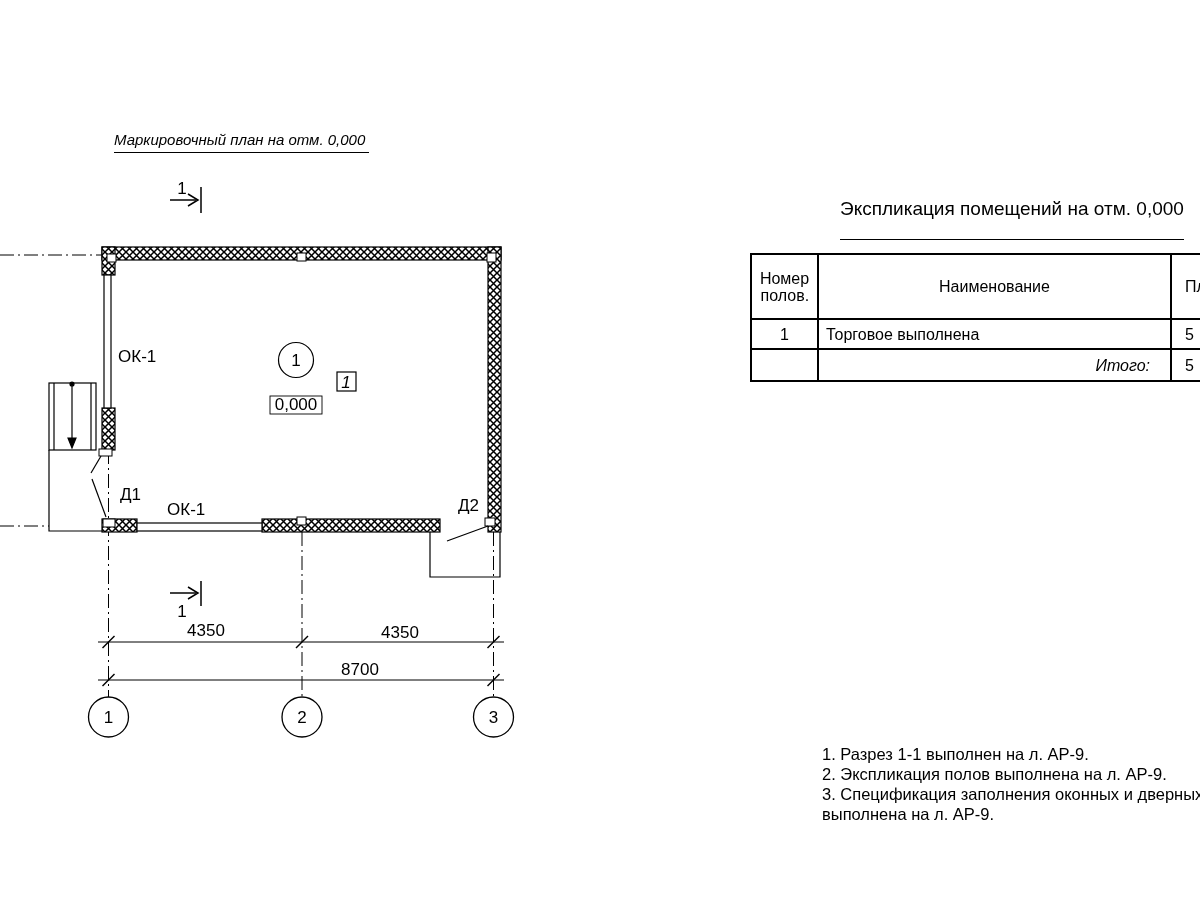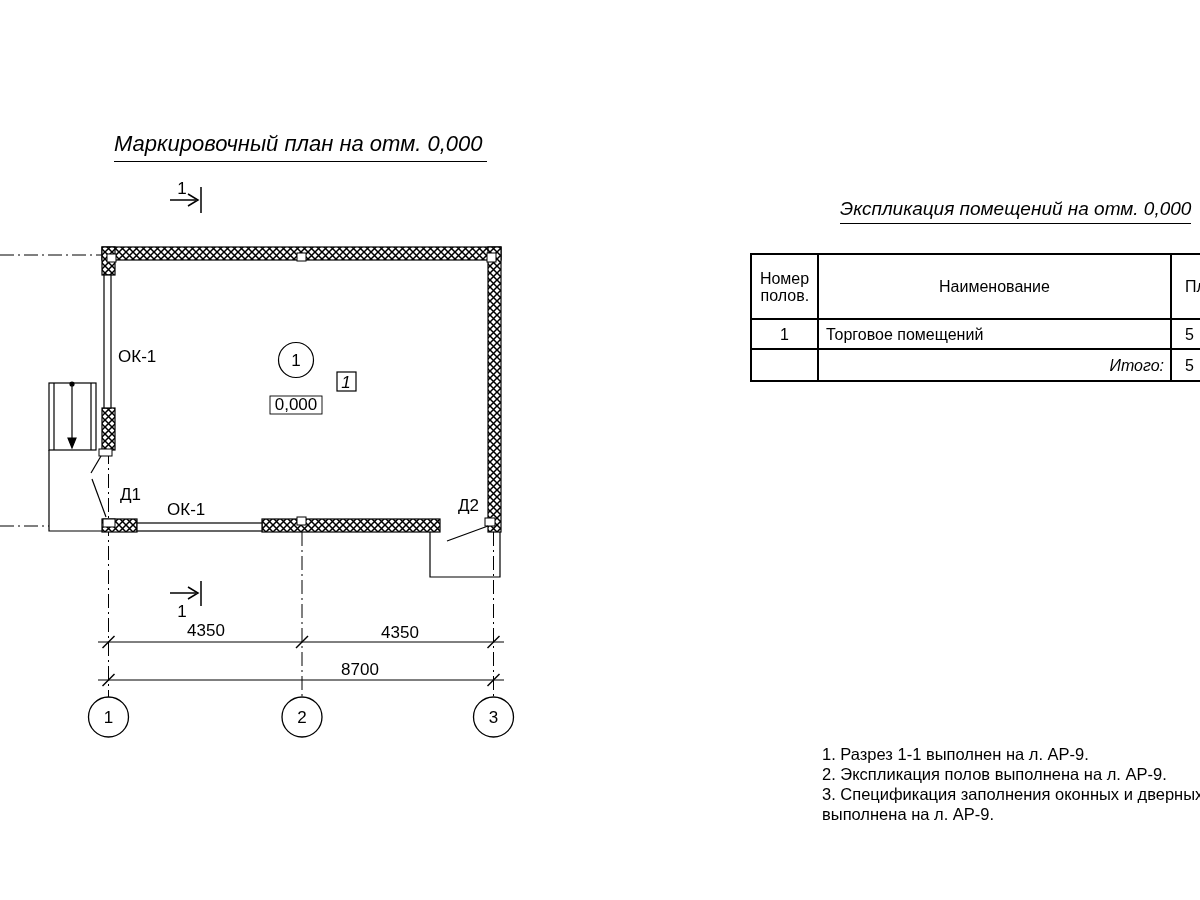--- a/index.html
+++ b/index.html
@@ -12,32 +12,31 @@
     width: 1200px;
     height: 900px;
     overflow: hidden;
     font-family: "Liberation Sans", sans-serif;
     color: #000;
   }
   .abs { position: absolute; }
 
   #plan-title {
     left: 114px; top: 131px;
-    font-size: 22px;
+    font-size: 15px;
     font-style: italic;
     border-bottom: 1.6px solid #000;
     padding: 0 4px 4px 0;
     white-space: nowrap;
   }
   #table-title {
     left: 840px; top: 198px;
     font-size: 19px;
-    font-style: italic;
     border-bottom: 1.6px solid #000;
-    padding-bottom: 3px;
+    padding-bottom: 19px;
     white-space: nowrap;
   }
 
   
   #explication {
     left: 750px; top: 253px;
     display: grid;
     grid-template-columns: 67px 353px 110px;
     grid-template-rows: 65px 30px 30px;
     border: 2px solid #000;
@@ -50,21 +49,21 @@
     align-items: center;
     justify-content: center;
     text-align: right;
     line-height: 17px;
     overflow: visible;
     white-space: nowrap;
   }
   #explication .cell.last-col { border-right: none; }
   #explication .cell.last-row { border-bottom: none; }
   #explication .cell.left   { justify-content: flex-start; padding-left: 7px; }
-  #explication .cell.right  { justify-content: flex-end; padding-right: 6px; font-style: italic; }
+  #explication .cell.right  { justify-content: flex-end; padding-right: 20px; font-style: italic; }
   #explication .cell.area   { justify-content: flex-start; padding-left: 13px; }
   #explication .italic { font-style: italic; }
 
   #notes {
     left: 822px; top: 744px;
     font-size: 16.5px;
     line-height: 20px;
     white-space: nowrap;
   }
 
@@ -197,21 +196,21 @@
 
 <div class="abs" id="explication">
   <div class="cell">
     <span><span>Номер</span><br>
     <span>полов.</span></span>
   </div>
   <div class="cell">Наименование</div>
   <div class="cell last-col area">Площадь</div>
 
   <div class="cell">1</div>
-  <div class="cell left">Торговое помещений</div>
+  <div class="cell left">Торговое выполнена</div>
   <div class="cell last-col area">5</div>
 
   <div class="cell last-row"></div>
   <div class="cell last-row right italic">Итого:</div>
   <div class="cell last-row last-col area">5</div>
 </div>
 
 <div class="abs" id="notes">
   <div>1. Разрез 1-1 выполнен на л. АР-9.</div>
   <div>2. Экспликация полов выполнена на л. АР-9.</div>

